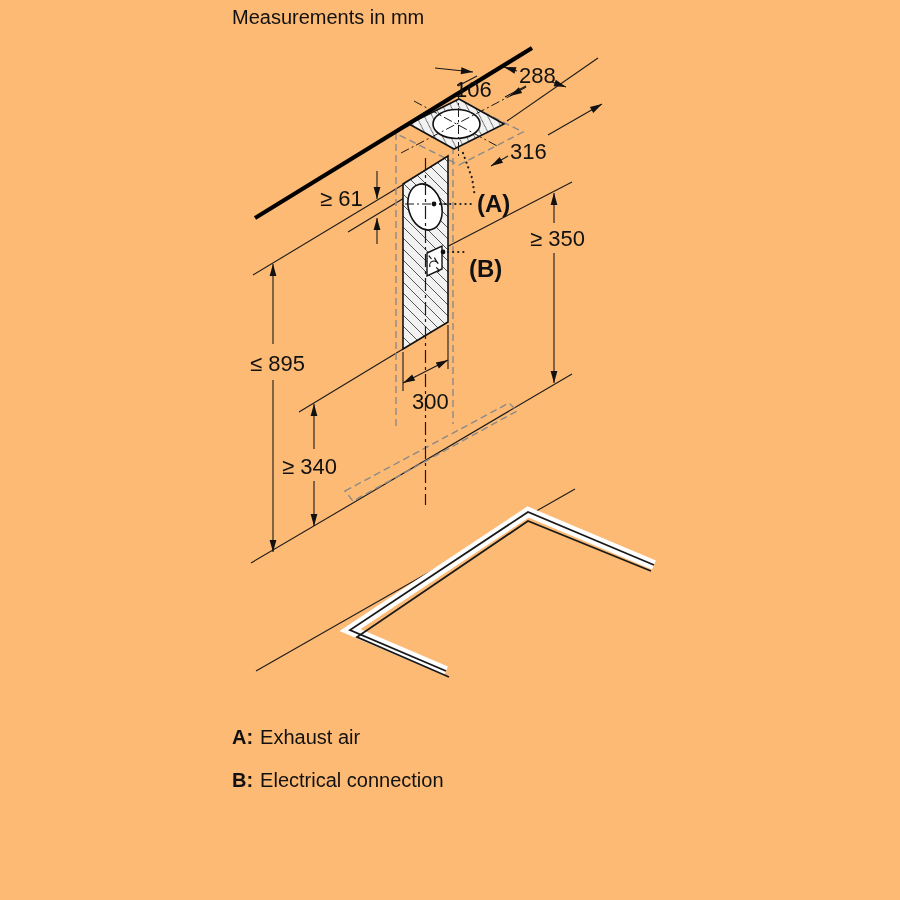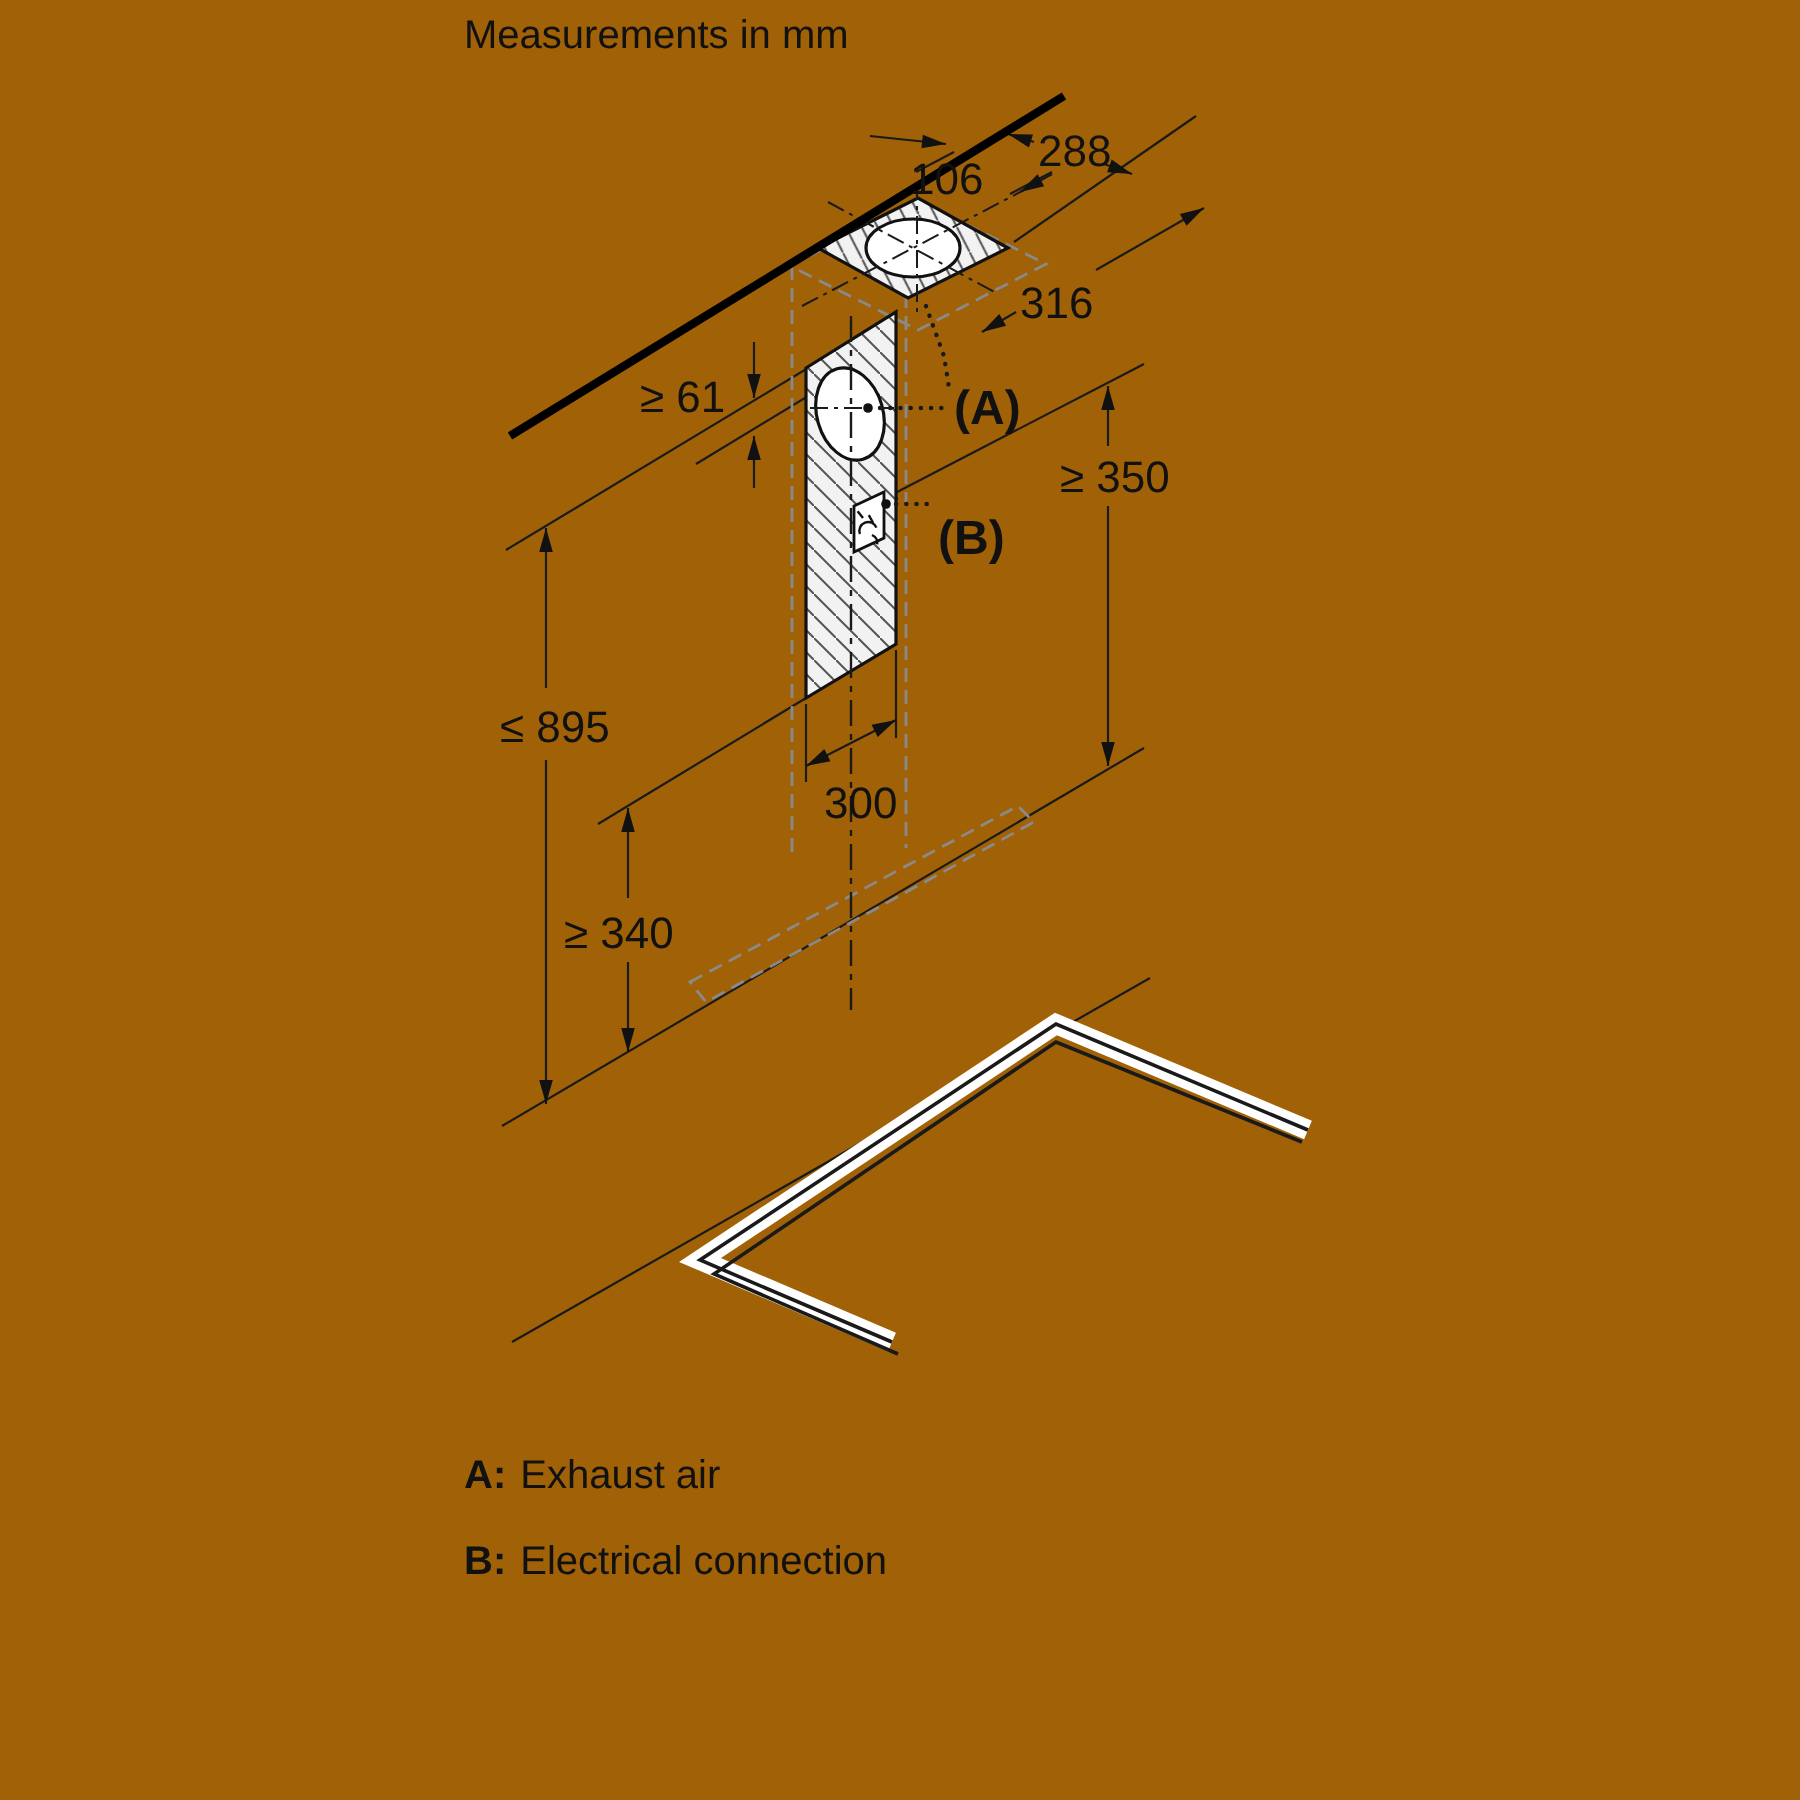--- a/index.html
+++ b/index.html
@@ -1,16 +1,16 @@
 <!DOCTYPE html>
 <html><head>
 <meta charset="utf-8">
 <style>
   html,body{margin:0;padding:0;background:#ffffff;}
-  .page{position:relative;width:900px;height:900px;background:#a16207;overflow:hidden;}
+  .page{position:relative;width:900px;height:900px;background:#fdba74;overflow:hidden;}
   svg{position:absolute;left:0;top:0;}
   svg text{font-family:"Liberation Sans","DejaVu Sans",sans-serif;fill:#111;}
   .dim-label{font-size:22px;}
   .callout-label{font-size:24px;font-weight:bold;}
   .title-label{font-size:20px;}
   .legend-label{font-size:20px;}
   .legend-key{font-weight:bold;}
   .thin{stroke:#1a1a1a;stroke-width:1.1;fill:none;}
   .thick{stroke:#000;stroke-width:4.2;fill:none;}
   .dashed{stroke:#8a8a8a;stroke-width:1.4;fill:none;stroke-dasharray:7 4;}

